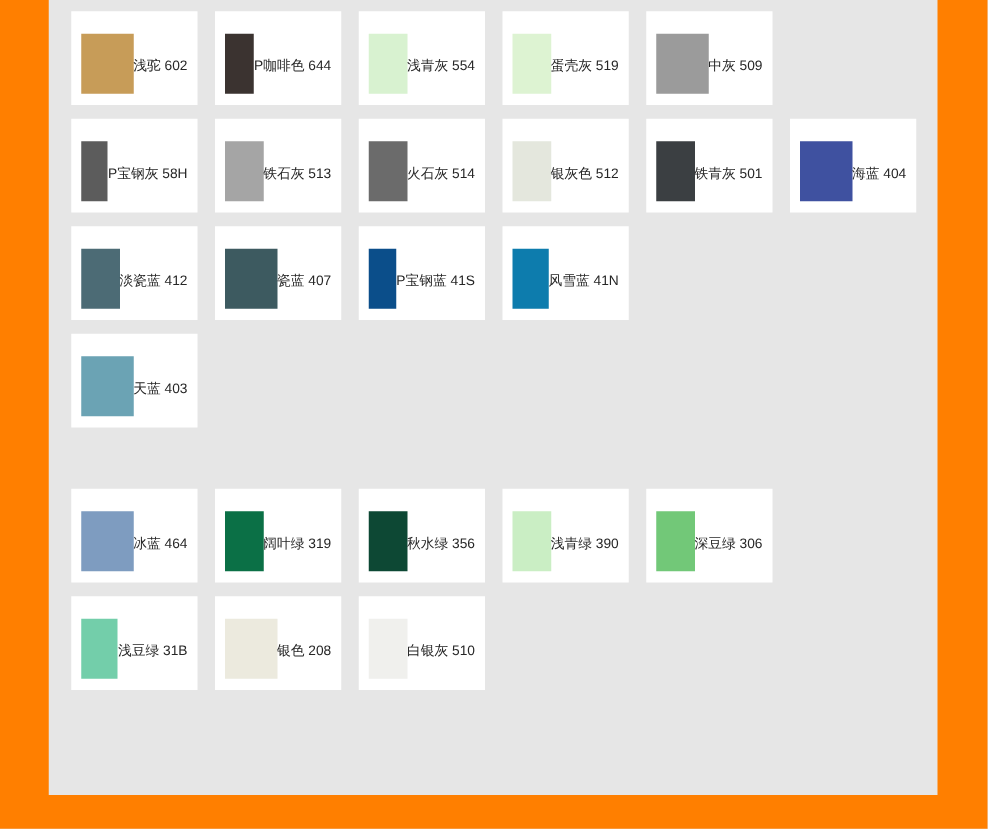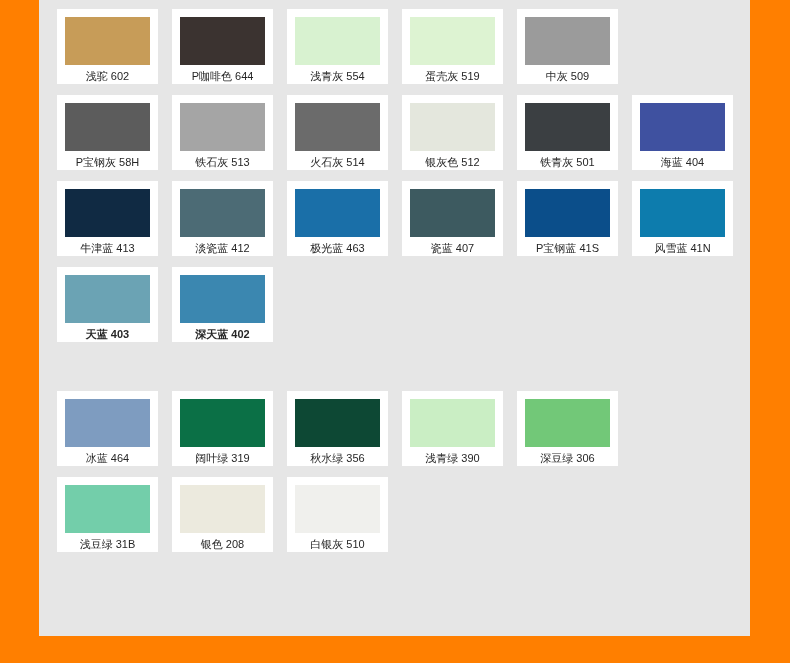--- a/index.html
+++ b/index.html
@@ -36,31 +36,30 @@
     background: #e6e6e6;
   }
   .row {
     display: flex;
     flex-direction: row;
     align-items: flex-start;
     margin: 0 0 11px 0;
   }
   .row.gap-after {
     margin-bottom: 49px;
-    font-weight: bold;
   }
   .card {
     width: 101px;
     height: 75px;
     background: #ffffff;
     margin-right: 14px;
     box-sizing: border-box;
     padding: 8px 8px 0 8px;
     display: flex;
-    flex-direction: column;
+    flex-direction: row;
     align-items: center;
     box-shadow: 0 0 0 0 transparent;
   }
   .swatch {
     width: 85px;
     height: 48px;
     display: block;
   }
   .caption {
     margin-top: 4px;
@@ -122,52 +121,40 @@
             <div class="swatch" style="background: rgb(59, 63, 66);"></div>
             <div class="caption">铁青灰 501</div>
           </div>
           <div class="card">
             <div class="swatch" style="background: rgb(63, 81, 160);"></div>
             <div class="caption">海蓝 404</div>
           </div>
         </div>
         <div class="row">
           <div class="card">
-            <div class="swatch" style="background: rgb(16, 42, 67);"></div>
-            <div class="caption">牛津蓝 413</div>
-          </div>
-          <div class="card">
             <div class="swatch" style="background: rgb(76, 107, 117);"></div>
             <div class="caption">淡瓷蓝 412</div>
-          </div>
-          <div class="card">
-            <div class="swatch" style="background: rgb(26, 111, 168);"></div>
-            <div class="caption">极光蓝 463</div>
           </div>
           <div class="card">
             <div class="swatch" style="background: rgb(61, 90, 96);"></div>
             <div class="caption">瓷蓝 407</div>
           </div>
           <div class="card">
             <div class="swatch" style="background: rgb(11, 78, 138);"></div>
             <div class="caption">P宝钢蓝 41S</div>
           </div>
           <div class="card">
             <div class="swatch" style="background: rgb(13, 124, 173);"></div>
             <div class="caption">风雪蓝 41N</div>
           </div>
         </div>
         <div class="row gap-after">
           <div class="card">
             <div class="swatch" style="background: rgb(107, 163, 180);"></div>
             <div class="caption">天蓝 403</div>
-          </div>
-          <div class="card">
-            <div class="swatch" style="background: rgb(59, 135, 176);"></div>
-            <div class="caption">深天蓝 402</div>
           </div>
         </div>
         <div class="row">
           <div class="card">
             <div class="swatch" style="background: rgb(126, 156, 192);"></div>
             <div class="caption">冰蓝 464</div>
           </div>
           <div class="card">
             <div class="swatch" style="background: rgb(11, 112, 70);"></div>
             <div class="caption">阔叶绿 319</div>

